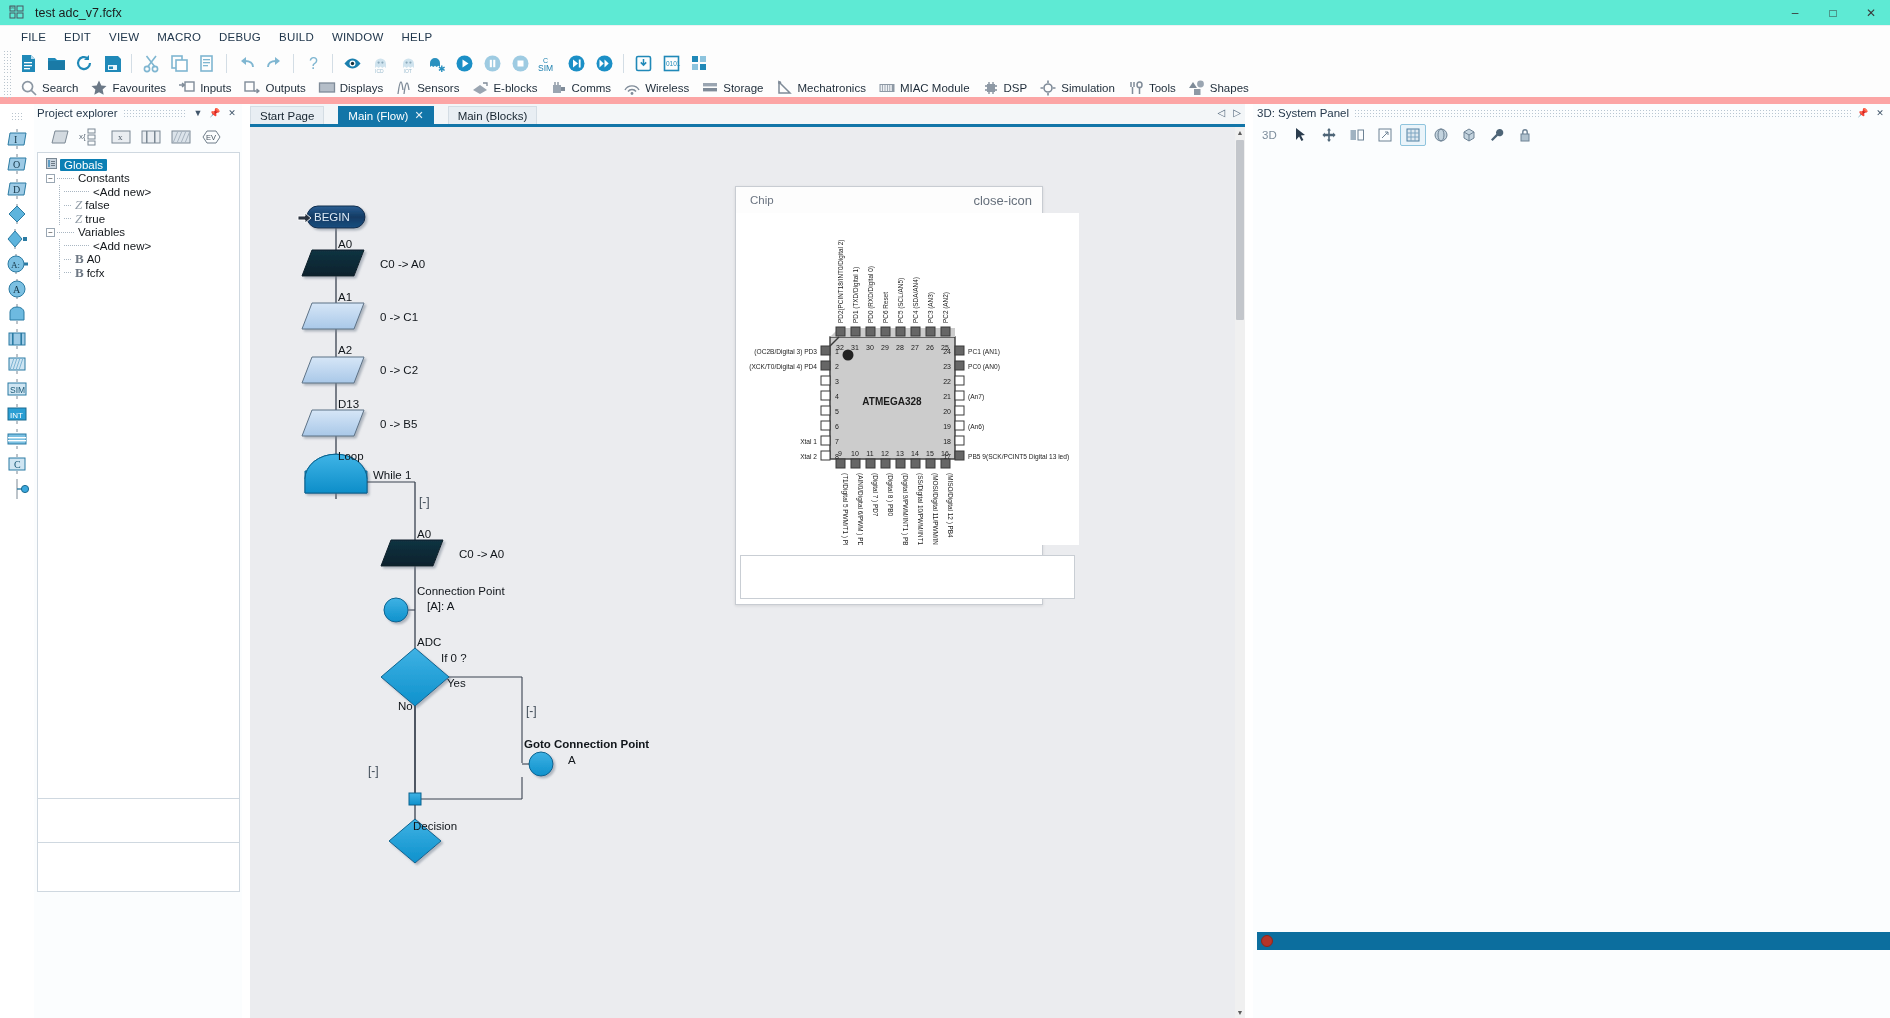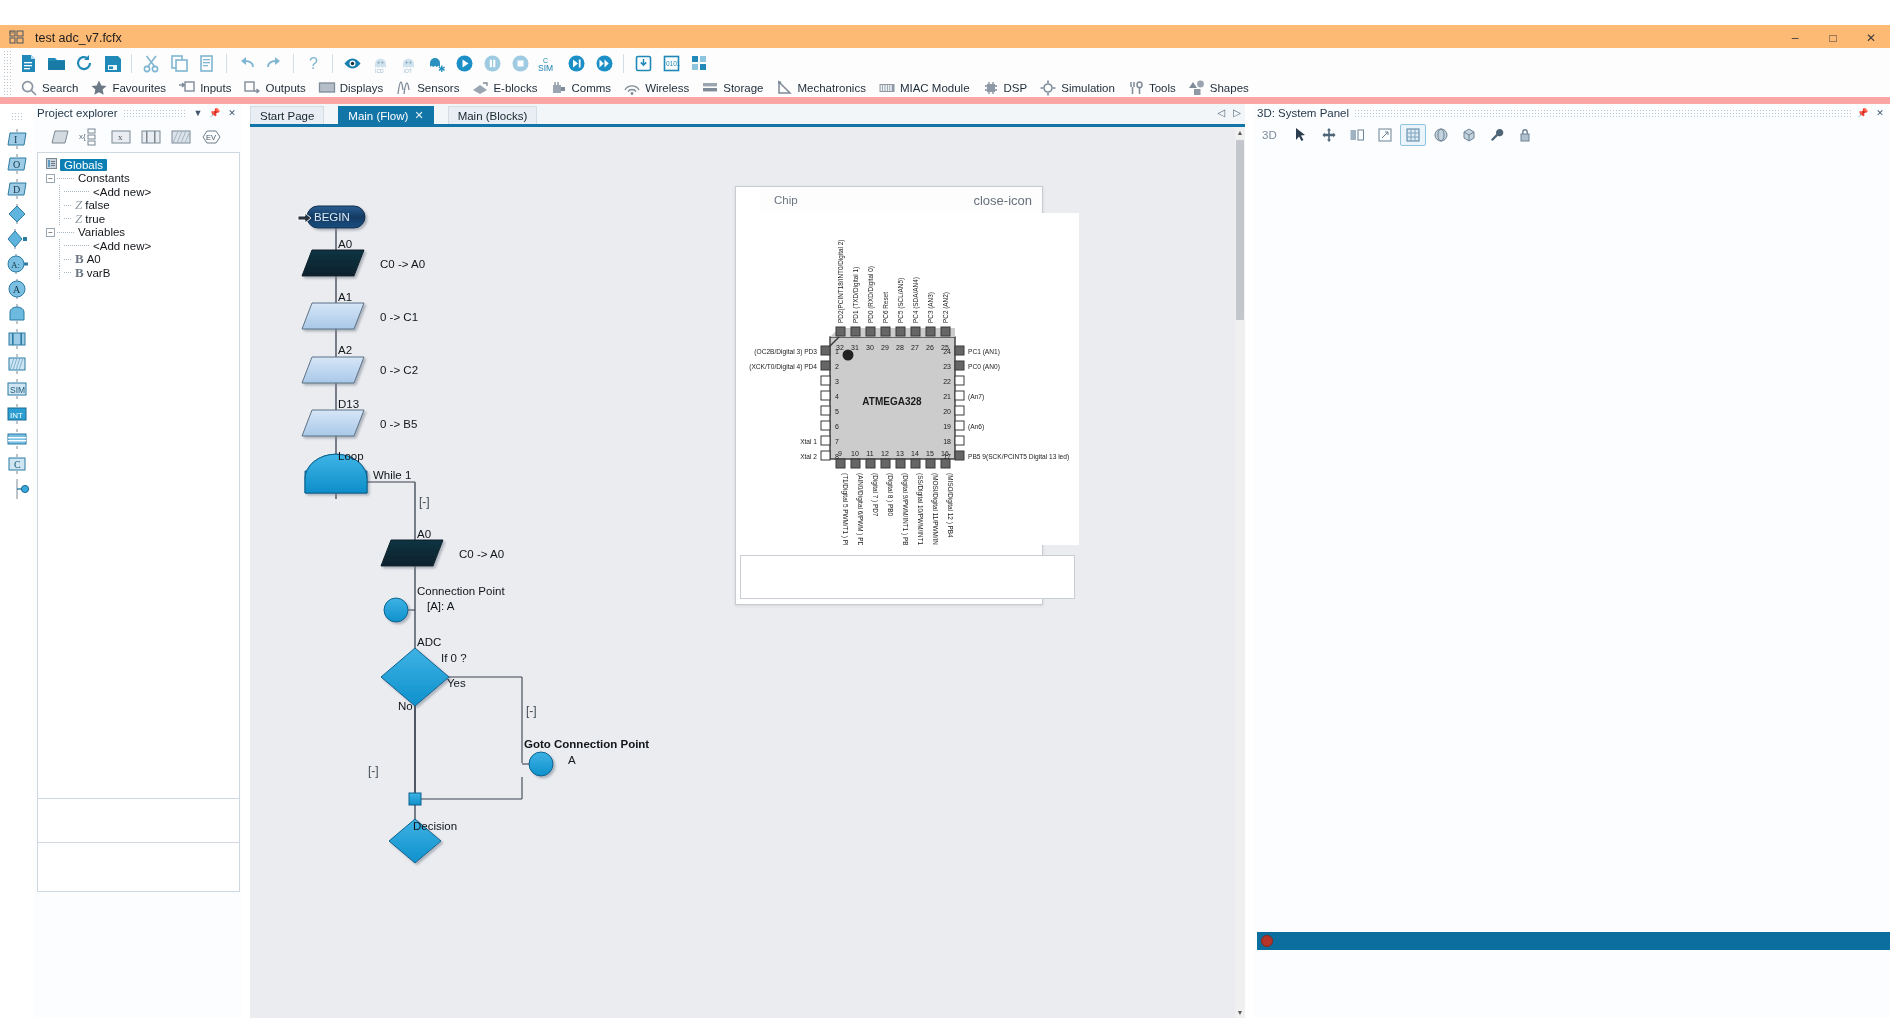--- a/index.html
+++ b/index.html
@@ -12,24 +12,23 @@
   }
   #app {
     position: relative;
     width: 1890px; height: 1018px;
     background: #ffffff;
   }
 
   
   .titlebar {
     position: absolute; left: 0; top: 0; width: 1890px; height: 26px;
-    background: #fdba74;
+    background: #5eead4;
     display: flex; align-items: center;
     border-bottom: 1px solid #eef0f2;
-    margin-top: 25px;
   }
   .title-logo {
     width: 17px; height: 17px; margin-left: 9px; margin-right: 9px;
     color: #4a5560; flex: 0 0 auto;
   }
   .title-text {
     font-size: 12.5px; color: #1c1c1c;
   }
   .win-ctrls {
     position: absolute; right: 0; top: 0; height: 26px;
@@ -204,21 +203,20 @@
   .fc-lbl {
     position: absolute; font-size: 11.5px; color: #10151a; white-space: nowrap;
   }
   .fc-br { position: absolute; font-size: 12px; color: #3f4b57; }
 
   
   .chipdlg {
     position: absolute; left: 735px; top: 186px; width: 308px; height: 419px;
     background: #ffffff; border: 1px solid #c8ccd2;
     box-shadow: 0 1px 3px rgba(0,0,0,.10);
-    padding-left: 24px;
   }
   .chip-title {
     height: 26px; display: flex; align-items: center; justify-content: space-between;
     padding: 0 6px 0 14px; font-size: 11.5px; color: #6b7481; background: #fdfdfd;
   }
   .chip-close { font-size: 13px; color: #66707c; padding: 0 4px; }
   .chip-body { position: absolute; left: 0; top: 26px; width: 343px; height: 332px; background: #fff; }
   .chip-foot {
     position: absolute; left: 4px; top: 368px; width: 335px; height: 44px;
     background: #fff; border: 1px solid #c9ced4;
@@ -284,20 +282,30 @@
       </svg>
     </span>
     <span class="title-text">test adc_v7.fcfx</span>
     <div class="win-ctrls">
       <div class="win-btn">–</div>
       <div class="win-btn">□</div>
       <div class="win-btn close">✕</div>
     </div>
   </div>
 
+  <div class="menubar">
+    <div class="menu-item">FILE</div>
+    <div class="menu-item">EDIT</div>
+    <div class="menu-item">VIEW</div>
+    <div class="menu-item">MACRO</div>
+    <div class="menu-item">DEBUG</div>
+    <div class="menu-item">BUILD</div>
+    <div class="menu-item">WINDOW</div>
+    <div class="menu-item">HELP</div>
+  </div>
 
   <div class="toolbar">
     <div class="grip"></div>
 
     <div class="tb-btn">
       <svg width="19" height="19" viewBox="0 0 19 19">
           <path d="M3 1h9l4 4v13H3z" fill="#2089b8"></path>
           <path d="M12 1l4 4h-4z" fill="#b9dcee"></path>
           <rect x="5" y="8" width="8" height="1.3" fill="#fff"></rect>
           <rect x="5" y="11" width="8" height="1.3" fill="#fff"></rect>
@@ -813,21 +821,21 @@
         <span class="dotline" style="width:8px"></span>
         <span class="bi">B</span>
         <span class="lbl">A0</span>
       </div>
       <div class="tr">
         <span class="pad" style="width:17px"></span>
         <span class="vline"></span>
         <span class="pad" style="width:4px"></span>
         <span class="dotline" style="width:8px"></span>
         <span class="bi">B</span>
-        <span class="lbl">varB</span>
+        <span class="lbl">fcfx</span>
       </div>
     </div>
 
     <div class="pe-bottom"></div>
   </div>
 
   <div class="tabstrip">
     <div class="tab">
       <span>Start Page</span>
     </div>

